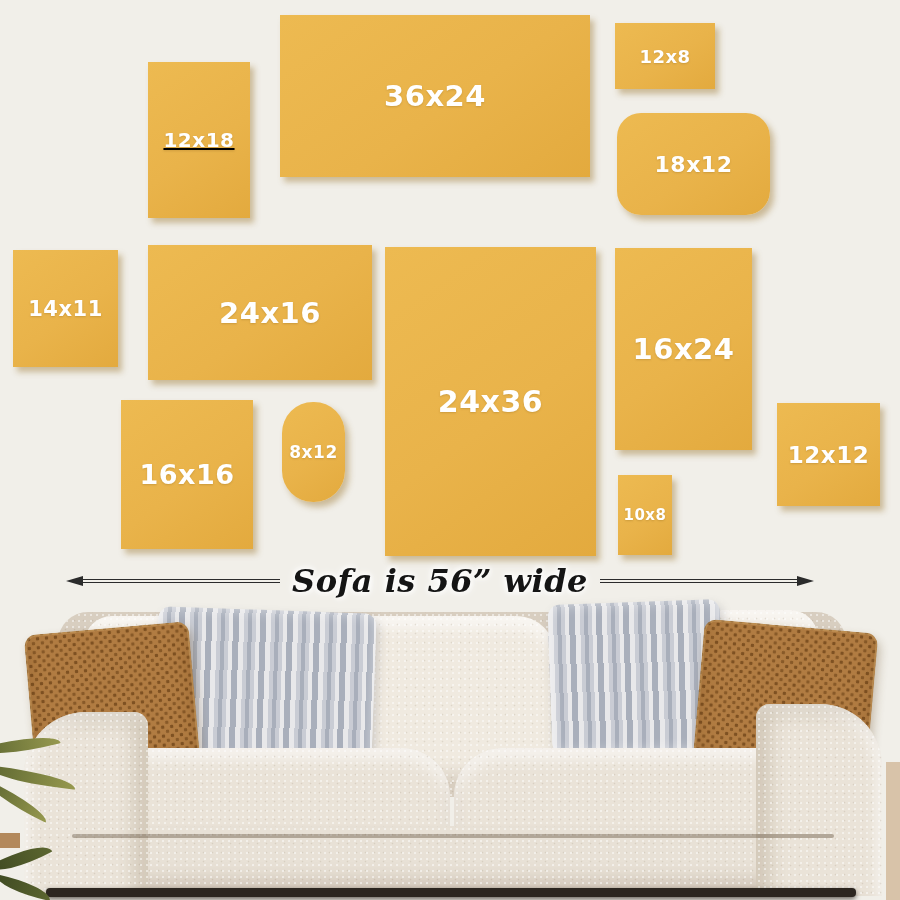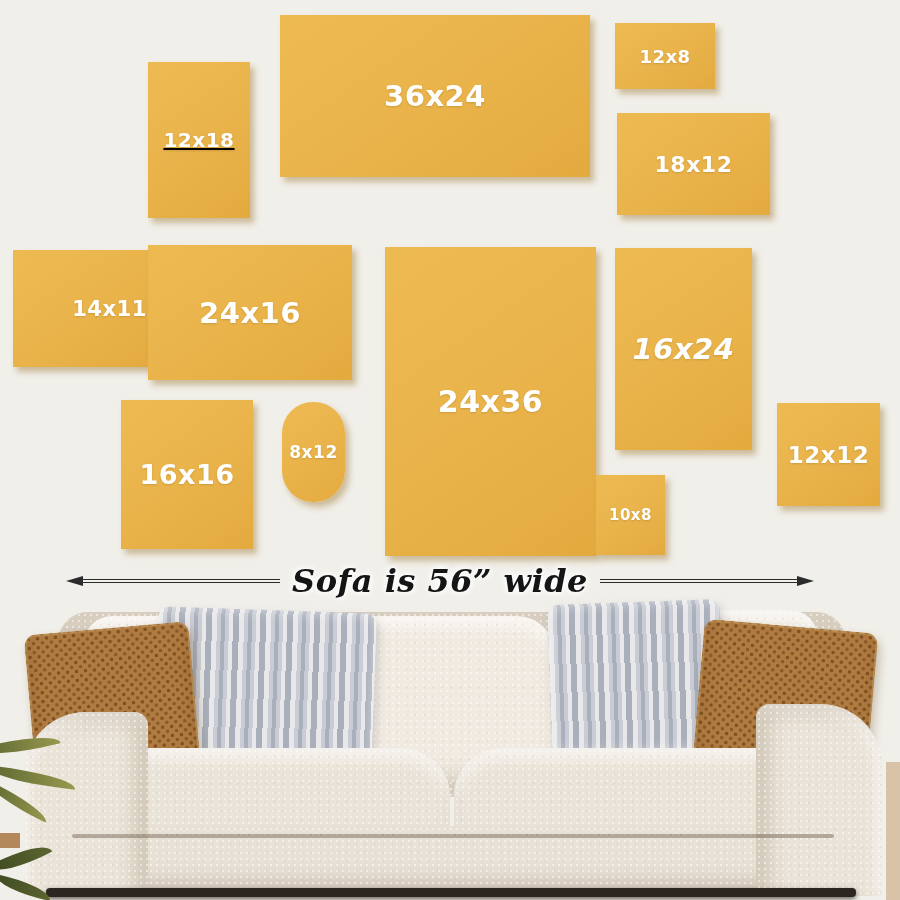--- a/index.html
+++ b/index.html
@@ -125,45 +125,45 @@
   <div class="frames-layer" id="frames-layer">
       <div class="frame" style="left: 148px; top: 62px; width: 102px; height: 156px; text-decoration: underline;">
         <span class="frame-label" style="font-size: 20px;">12x18</span>
       </div>
       <div class="frame" style="left: 280px; top: 15px; width: 310px; height: 162px;">
         <span class="frame-label" style="font-size: 29px;">36x24</span>
       </div>
       <div class="frame" style="left: 615px; top: 23px; width: 100px; height: 66px;">
         <span class="frame-label" style="font-size: 18px;">12x8</span>
       </div>
-      <div class="frame" style="left: 617px; top: 113px; width: 153px; height: 102px;">
+      <div class="frame" style="left: 617px; top: 113px; width: 153px; height: 102px; border-radius: 24px;">
         <span class="frame-label" style="font-size: 22px;">18x12</span>
       </div>
-      <div class="frame" style="left: 13px; top: 250px; width: 105px; height: 117px; padding-left: 44px;">
+      <div class="frame" style="left: 13px; top: 250px; width: 105px; height: 117px;">
         <span class="frame-label" style="font-size: 21px;">14x11</span>
       </div>
-      <div class="frame" style="left: 148px; top: 245px; width: 204px; height: 135px;">
+      <div class="frame" style="left: 148px; top: 245px; width: 204px; height: 135px; padding-left: 20px;">
         <span class="frame-label" style="font-size: 29px;">24x16</span>
       </div>
       <div class="frame" style="left: 385px; top: 247px; width: 211px; height: 309px;">
         <span class="frame-label" style="font-size: 30px;">24x36</span>
       </div>
       <div class="frame" style="left: 615px; top: 248px; width: 137px; height: 202px;">
-        <span class="frame-label" style="font-size: 29px; font-style: italic;">16x24</span>
+        <span class="frame-label" style="font-size: 29px;">16x24</span>
       </div>
       <div class="frame" style="left: 121px; top: 400px; width: 132px; height: 149px;">
         <span class="frame-label" style="font-size: 27px;">16x16</span>
       </div>
       <div class="frame" style="left: 282px; top: 402px; width: 63px; height: 100px; border-radius: 31px;">
         <span class="frame-label" style="font-size: 17px;">8x12</span>
       </div>
       <div class="frame" style="left: 777px; top: 403px; width: 103px; height: 103px;">
         <span class="frame-label" style="font-size: 23px;">12x12</span>
       </div>
-      <div class="frame" style="left: 596px; top: 475px; width: 69px; height: 80px;">
+      <div class="frame" style="left: 618px; top: 475px; width: 54px; height: 80px;">
         <span class="frame-label" style="font-size: 15px;">10x8</span>
       </div>
     </div>
 
   <div class="dimension">
     <span class="arrowhead left"></span>
     <span class="dim-line"></span>
     <span class="dim-text">Sofa is 56” wide</span>
     <span class="dim-line"></span>
     <span class="arrowhead right"></span>

